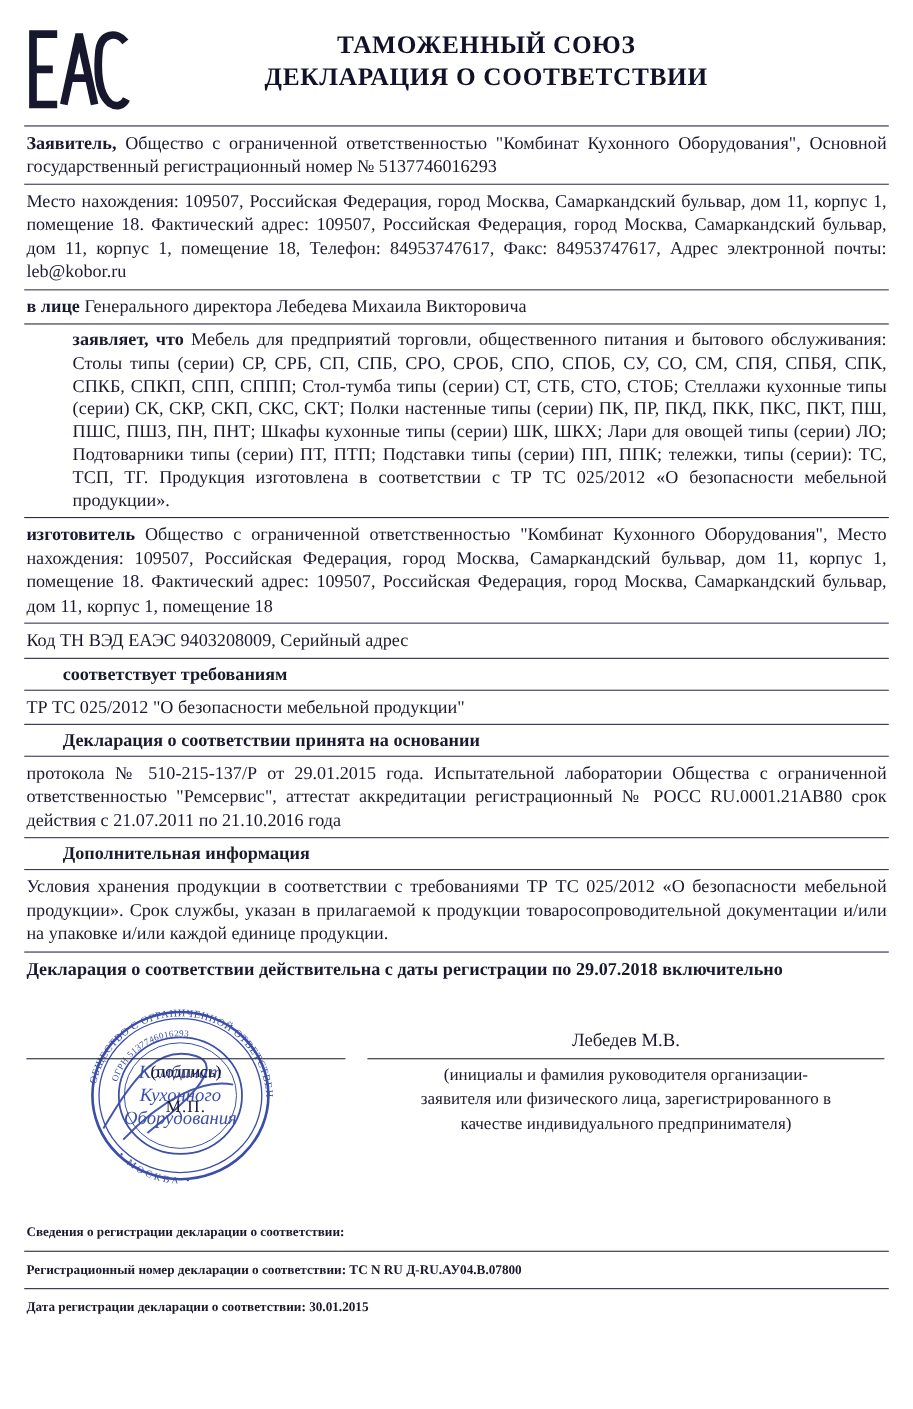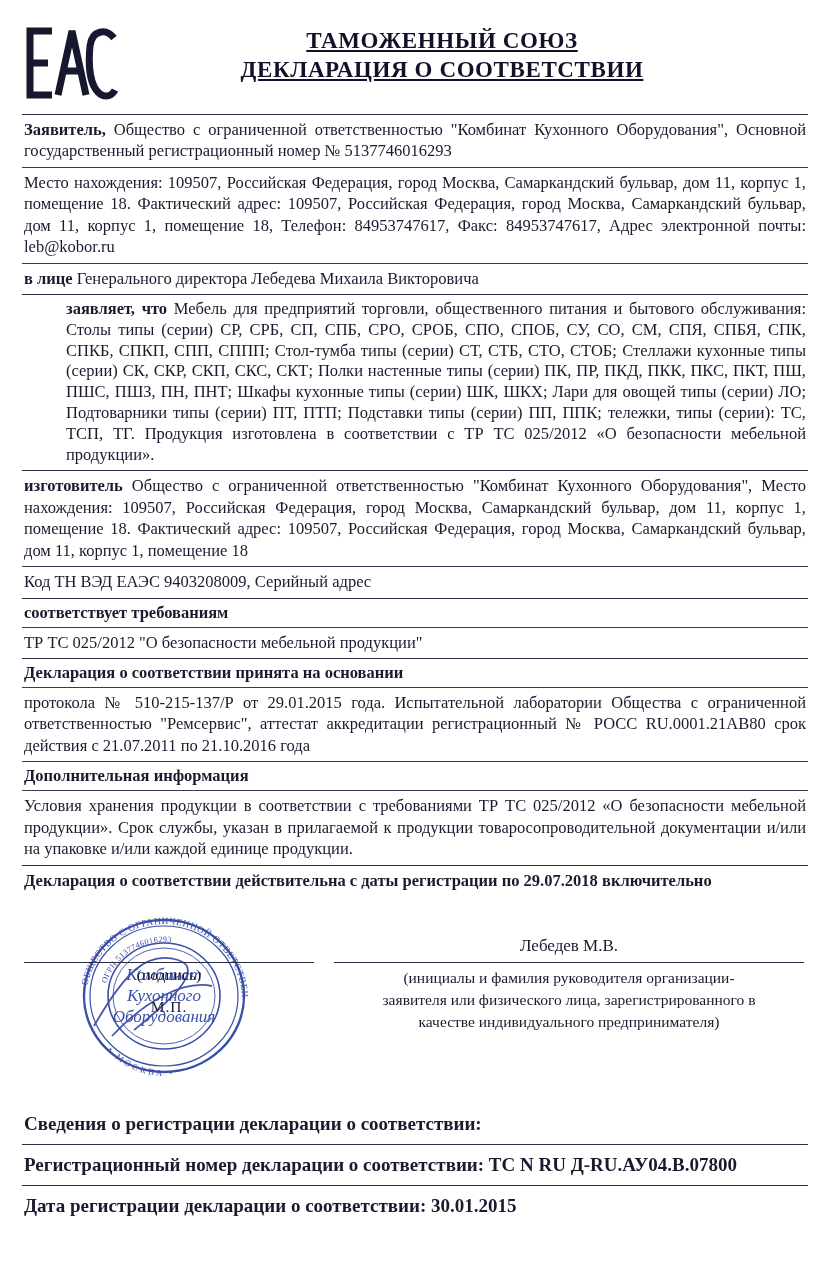--- a/index.html
+++ b/index.html
@@ -41,21 +41,20 @@
     flex: 1 1 auto;
     text-align: center;
     padding-right: 60px;
   }
   .title-main {
     font-weight: bold;
     font-size: 23px;
     letter-spacing: 0.6px;
     line-height: 1.28;
     color: #11112a;
-    text-decoration: underline;
   }
 
   
   .hr {
     border: 0;
     border-top: 1.6px solid #2b2b45;
     margin: 0;
   }
   .hr-thin {
     border: 0;
@@ -68,20 +67,21 @@
     line-height: 1.30;
   }
   .block.justify { text-align: justify; }
   .b { font-weight: bold; }
   .tight { line-height: 1.26; margin-left: 42px; }
 
   .small-head {
     font-weight: bold;
     font-size: 16.5px;
     padding: 4px 2px 4px 2px;
+    margin-left: 33px;
   }
 
   
   .sign-area {
     position: relative;
     height: 168px;
     margin-top: 10px;
   }
   .sign-left {
     position: absolute;
@@ -130,21 +130,21 @@
     height: 168px;
     pointer-events: none;
   }
 
   
   .footer {
     margin-top: 30px;
   }
   .footer .row {
     font-weight: bold;
-    font-size: 19px;
+    font-size: 12px;
     padding: 9px 2px 9px 2px;
   }
 </style>
 </head>
 <body>
 
 <div class="page">
 
   <div class="header">
     <div class="eac-mark">

